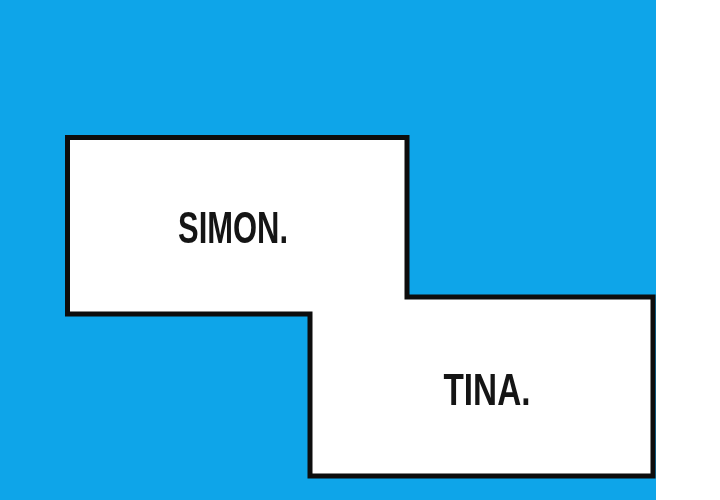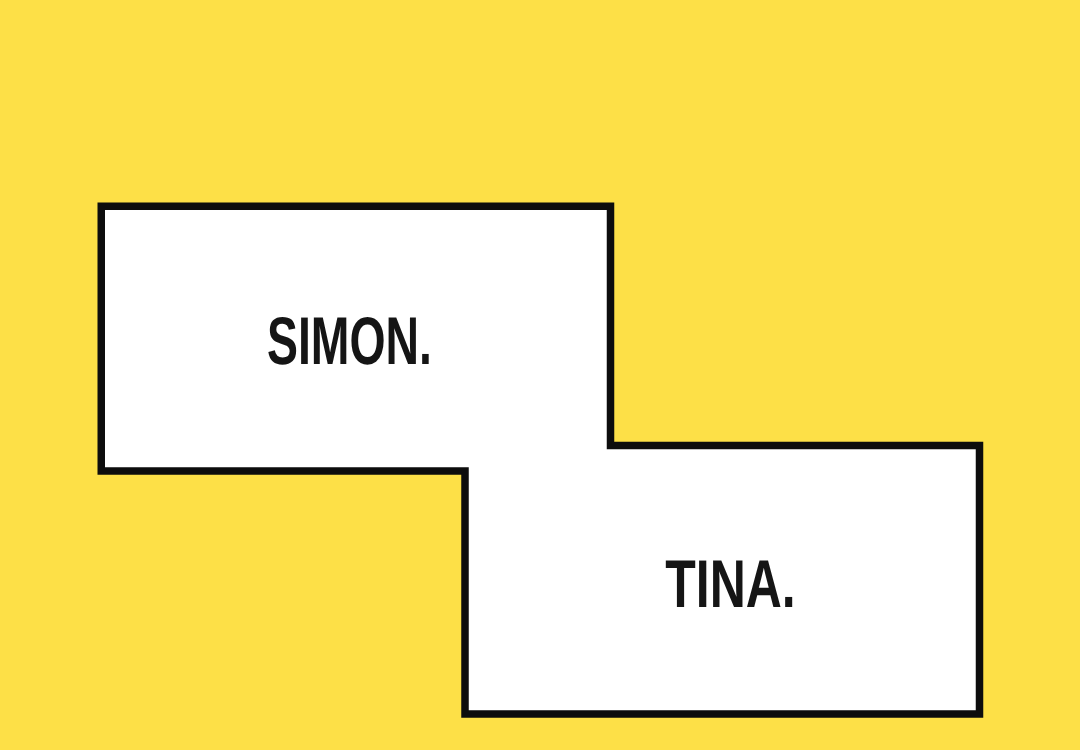--- a/index.html
+++ b/index.html
@@ -5,23 +5,23 @@
   html, body {
     margin: 0;
     padding: 0;
     width: 720px;
     height: 500px;
     background: #ffffff;
     overflow: hidden;
   }
   .canvas-wrap {
     position: relative;
-    width: 720px;
+    width: 656px;
     height: 500px;
-    background: #fde047;
+    background: #0ea5e9;
   }
   svg.panels {
     display: block;
     width: 720px;
     height: 500px;
   }
   .panel-outline {
     fill: #ffffff;
     stroke-width: 5px;
     stroke-linejoin: miter;

